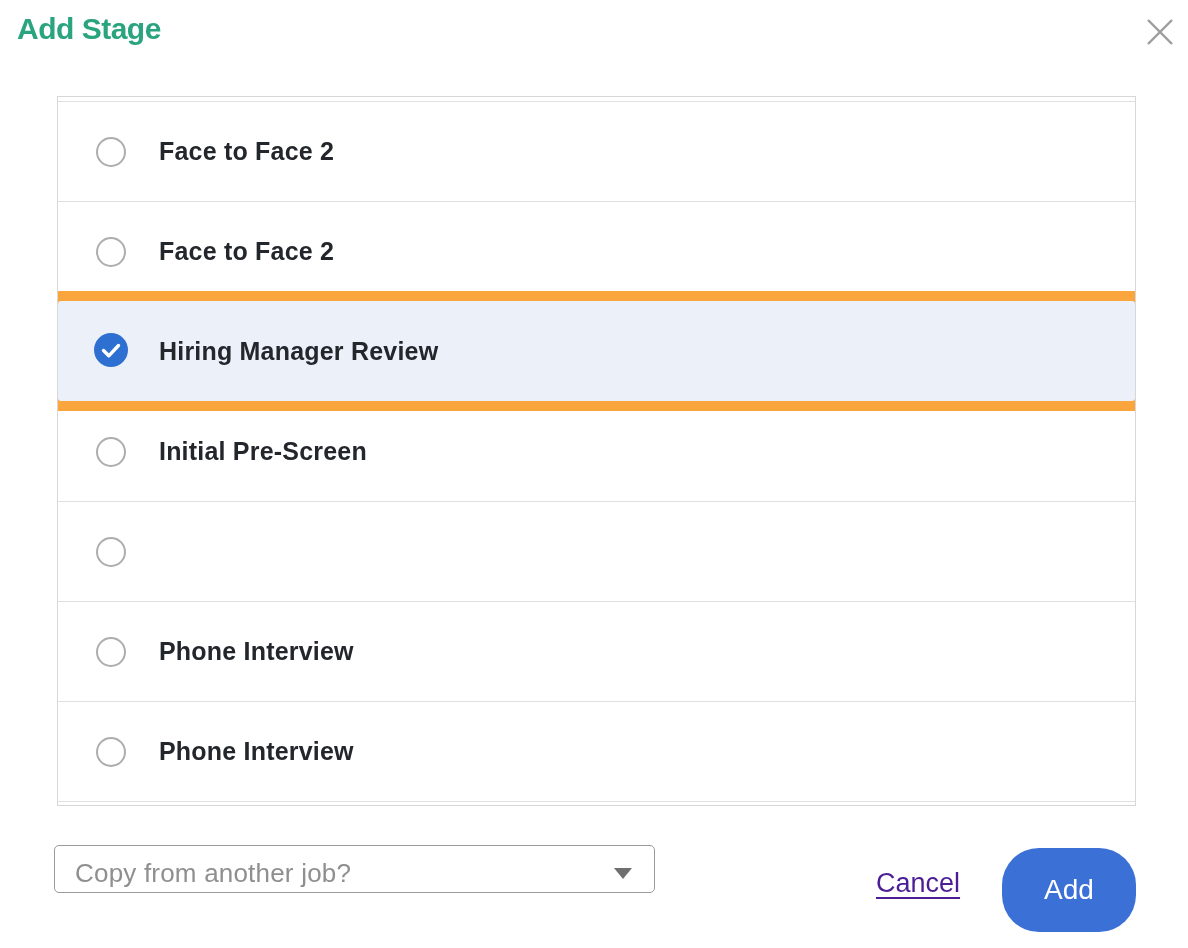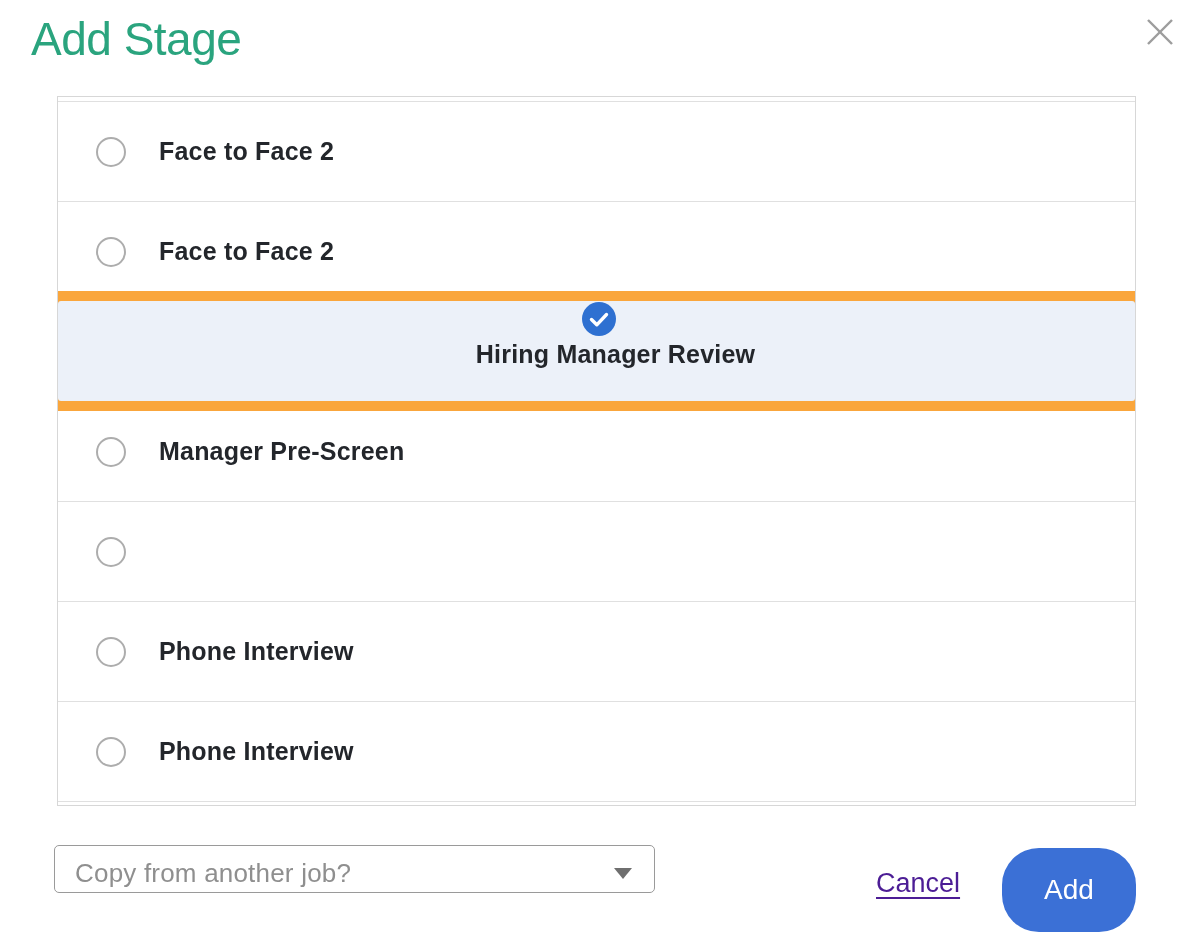--- a/index.html
+++ b/index.html
@@ -6,22 +6,22 @@
   html, body { background: #ffffff; }
   body {
     width: 1188px; height: 948px;
     font-family: "Liberation Sans", "DejaVu Sans", sans-serif;
     position: relative; overflow: hidden;
   }
   .dialog { position: absolute; inset: 0; background: #fff; }
 
   
   .dialog-title {
-    position: absolute; left: 31px; top: 12px;
-    font-size: 46px; font-weight: normal; letter-spacing: -0.5px;
+    position: absolute; left: 17px; top: 12px;
+    font-size: 30px; font-weight: bold; letter-spacing: -0.5px;
     color: #2AA47E;
   }
   .close-btn {
     position: absolute; right: 6px; top: 10px;
     width: 44px; height: 44px;
     display: flex; align-items: center; justify-content: center;
     cursor: pointer; background: none; border: none;
   }
 
   
@@ -44,21 +44,20 @@
     border: 2px solid #adadad; border-radius: 50%;
     background: #fff; margin-right: 33px;
   }
   .stage-row .check { display: none; margin-right: 31px; margin-left: -2px; flex: 0 0 34px; }
   .stage-row.selected { 
     background: #ECF1F9;
     position: relative; z-index: 2;
     border-top-color: transparent;
     border-radius: 3px;
     box-shadow: 0 0 0 10px #FAA63C;
-    flex-direction: column;
   }
   .stage-row.selected .check { display: block; }
   .stage-label {
     font-size: 25px; font-weight: bold; color: #23262B;
     letter-spacing: 0.2px;
   }
 
   
   .copy-dropdown {
     position: absolute; left: 54px; top: 845px;
@@ -130,21 +129,21 @@
       <svg width="34" height="34" viewBox="0 0 34 34">
         <circle cx="17" cy="17" r="17" fill="#2E70D1"></circle>
         <path d="M9.5 17.5 L14.8 22.8 L24.5 12.5" fill="none" stroke="#ffffff" stroke-width="3.4" stroke-linecap="round" stroke-linejoin="round"></path>
       </svg>
     </span>
     <span class="stage-label">Hiring Manager Review</span>
   </div>
       <div class="stage-row">
     <span class="radio"></span>
 
-    <span class="stage-label">Manager Pre-Screen</span>
+    <span class="stage-label">Initial Pre-Screen</span>
   </div>
       <div class="stage-row">
     <span class="radio"></span>
 
   </div>
       <div class="stage-row">
     <span class="radio"></span>
 
     <span class="stage-label">Phone Interview</span>
   </div>

